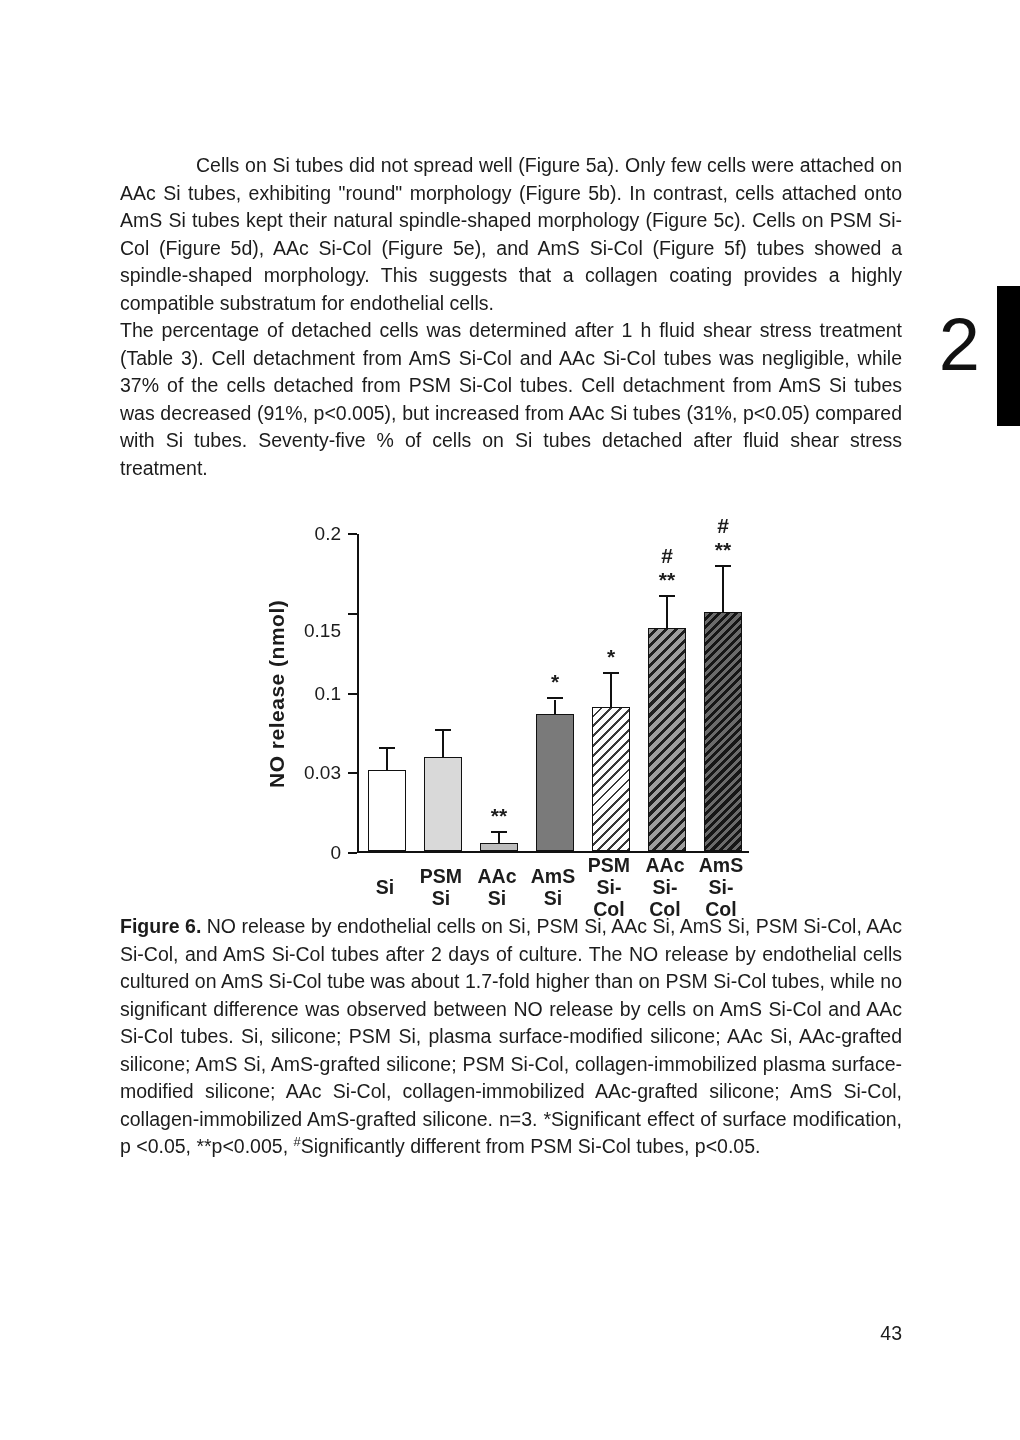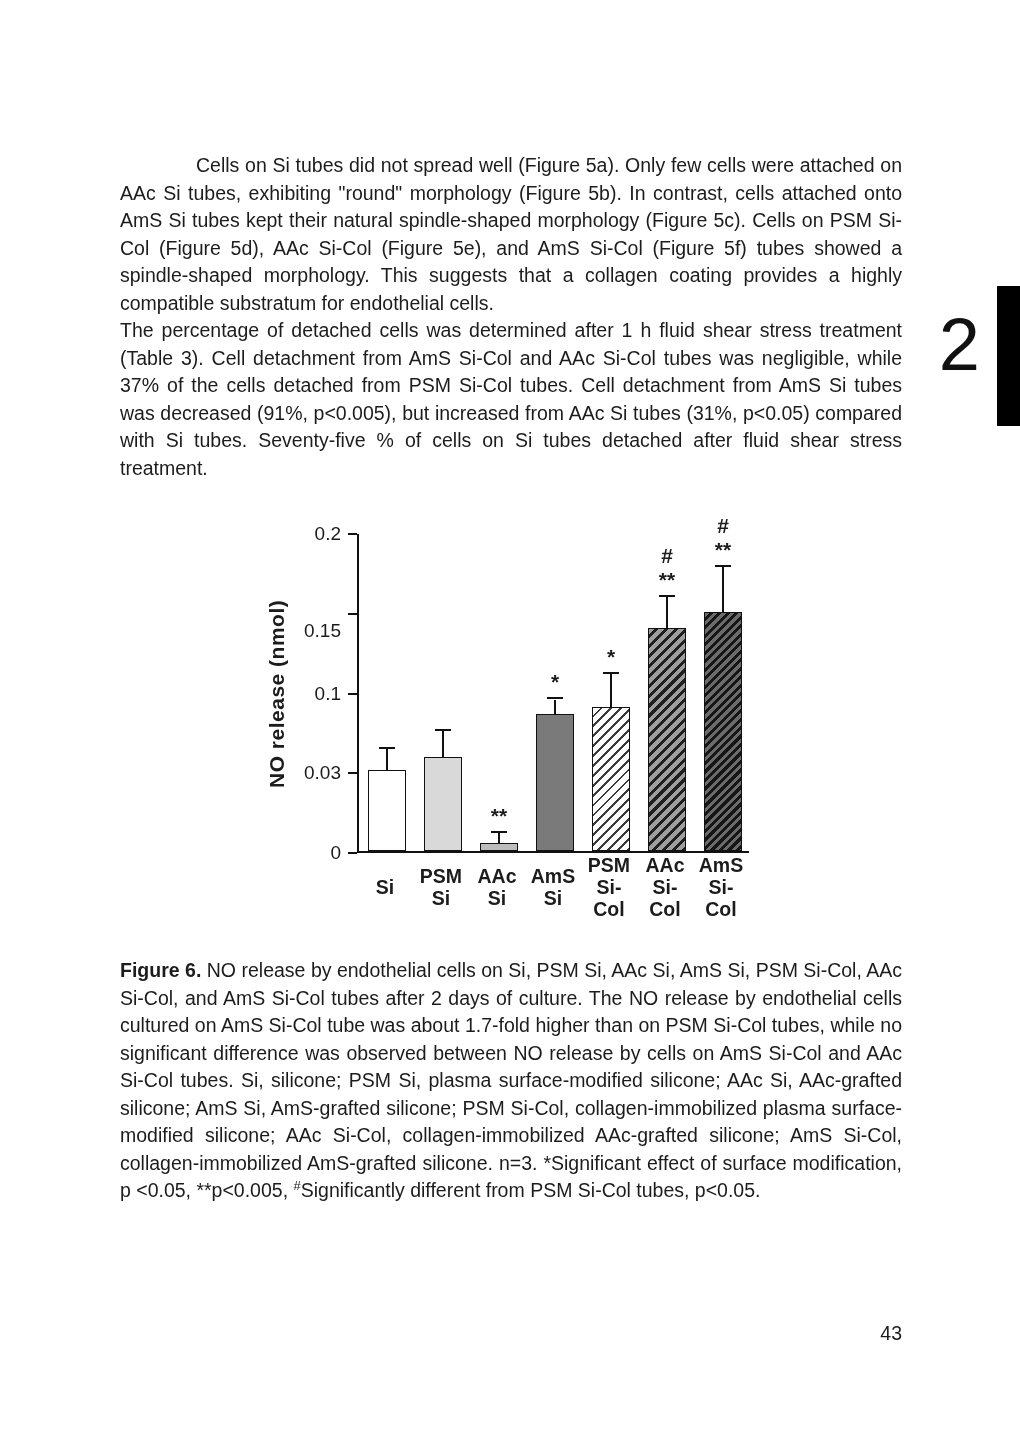--- a/index.html
+++ b/index.html
@@ -37,21 +37,21 @@
   .fill-hatch-light { background:repeating-linear-gradient(135deg,#ffffff 0px,#ffffff 5px,#3a3a3a 5px,#3a3a3a 7px); }
   .fill-hatch-medium { background:repeating-linear-gradient(135deg,#9e9e9e 0px,#9e9e9e 4px,#1f1f1f 4px,#1f1f1f 7px); }
   .fill-hatch-dark { background:repeating-linear-gradient(135deg,#6b6b6b 0px,#6b6b6b 3px,#161616 3px,#161616 6px); }
   .whisker-line { position:absolute; width:2px; background:#111; }
   .whisker-cap { position:absolute; width:16px; height:2px; background:#111; }
   .annotation { position:absolute; width:60px; text-align:center; white-space:pre-line; font-weight:bold; font-size:21px; line-height:24px; }
   .xlabels { position:relative; height:52px; margin-top:8px; }
   .xlabel { position:absolute; top:0; height:100%; display:flex; align-items:center; justify-content:center; text-align:center; white-space:pre-line; font-weight:bold; font-size:19.5px; line-height:22px; }
 
   
-  .caption { margin-top:44px; font-size:19.5px; line-height:27.5px; text-align:justify; }
+  .caption { font-size:19.5px; line-height:27.5px; text-align:justify; }
   .caption sup { font-size:13px; vertical-align:super; line-height:0; }
   .page-number { position:absolute; top:1322px; right:118px; font-size:19.5px; }
   .chapter-num { position:absolute; top:308px; right:40px; font-size:74px; line-height:74px; color:#111; }
   .chapter-tab { position:absolute; top:286px; right:0; width:23px; height:140px; background:#000; }
 </style>
 </head>
 <body>
 
 <div class="page">
 

